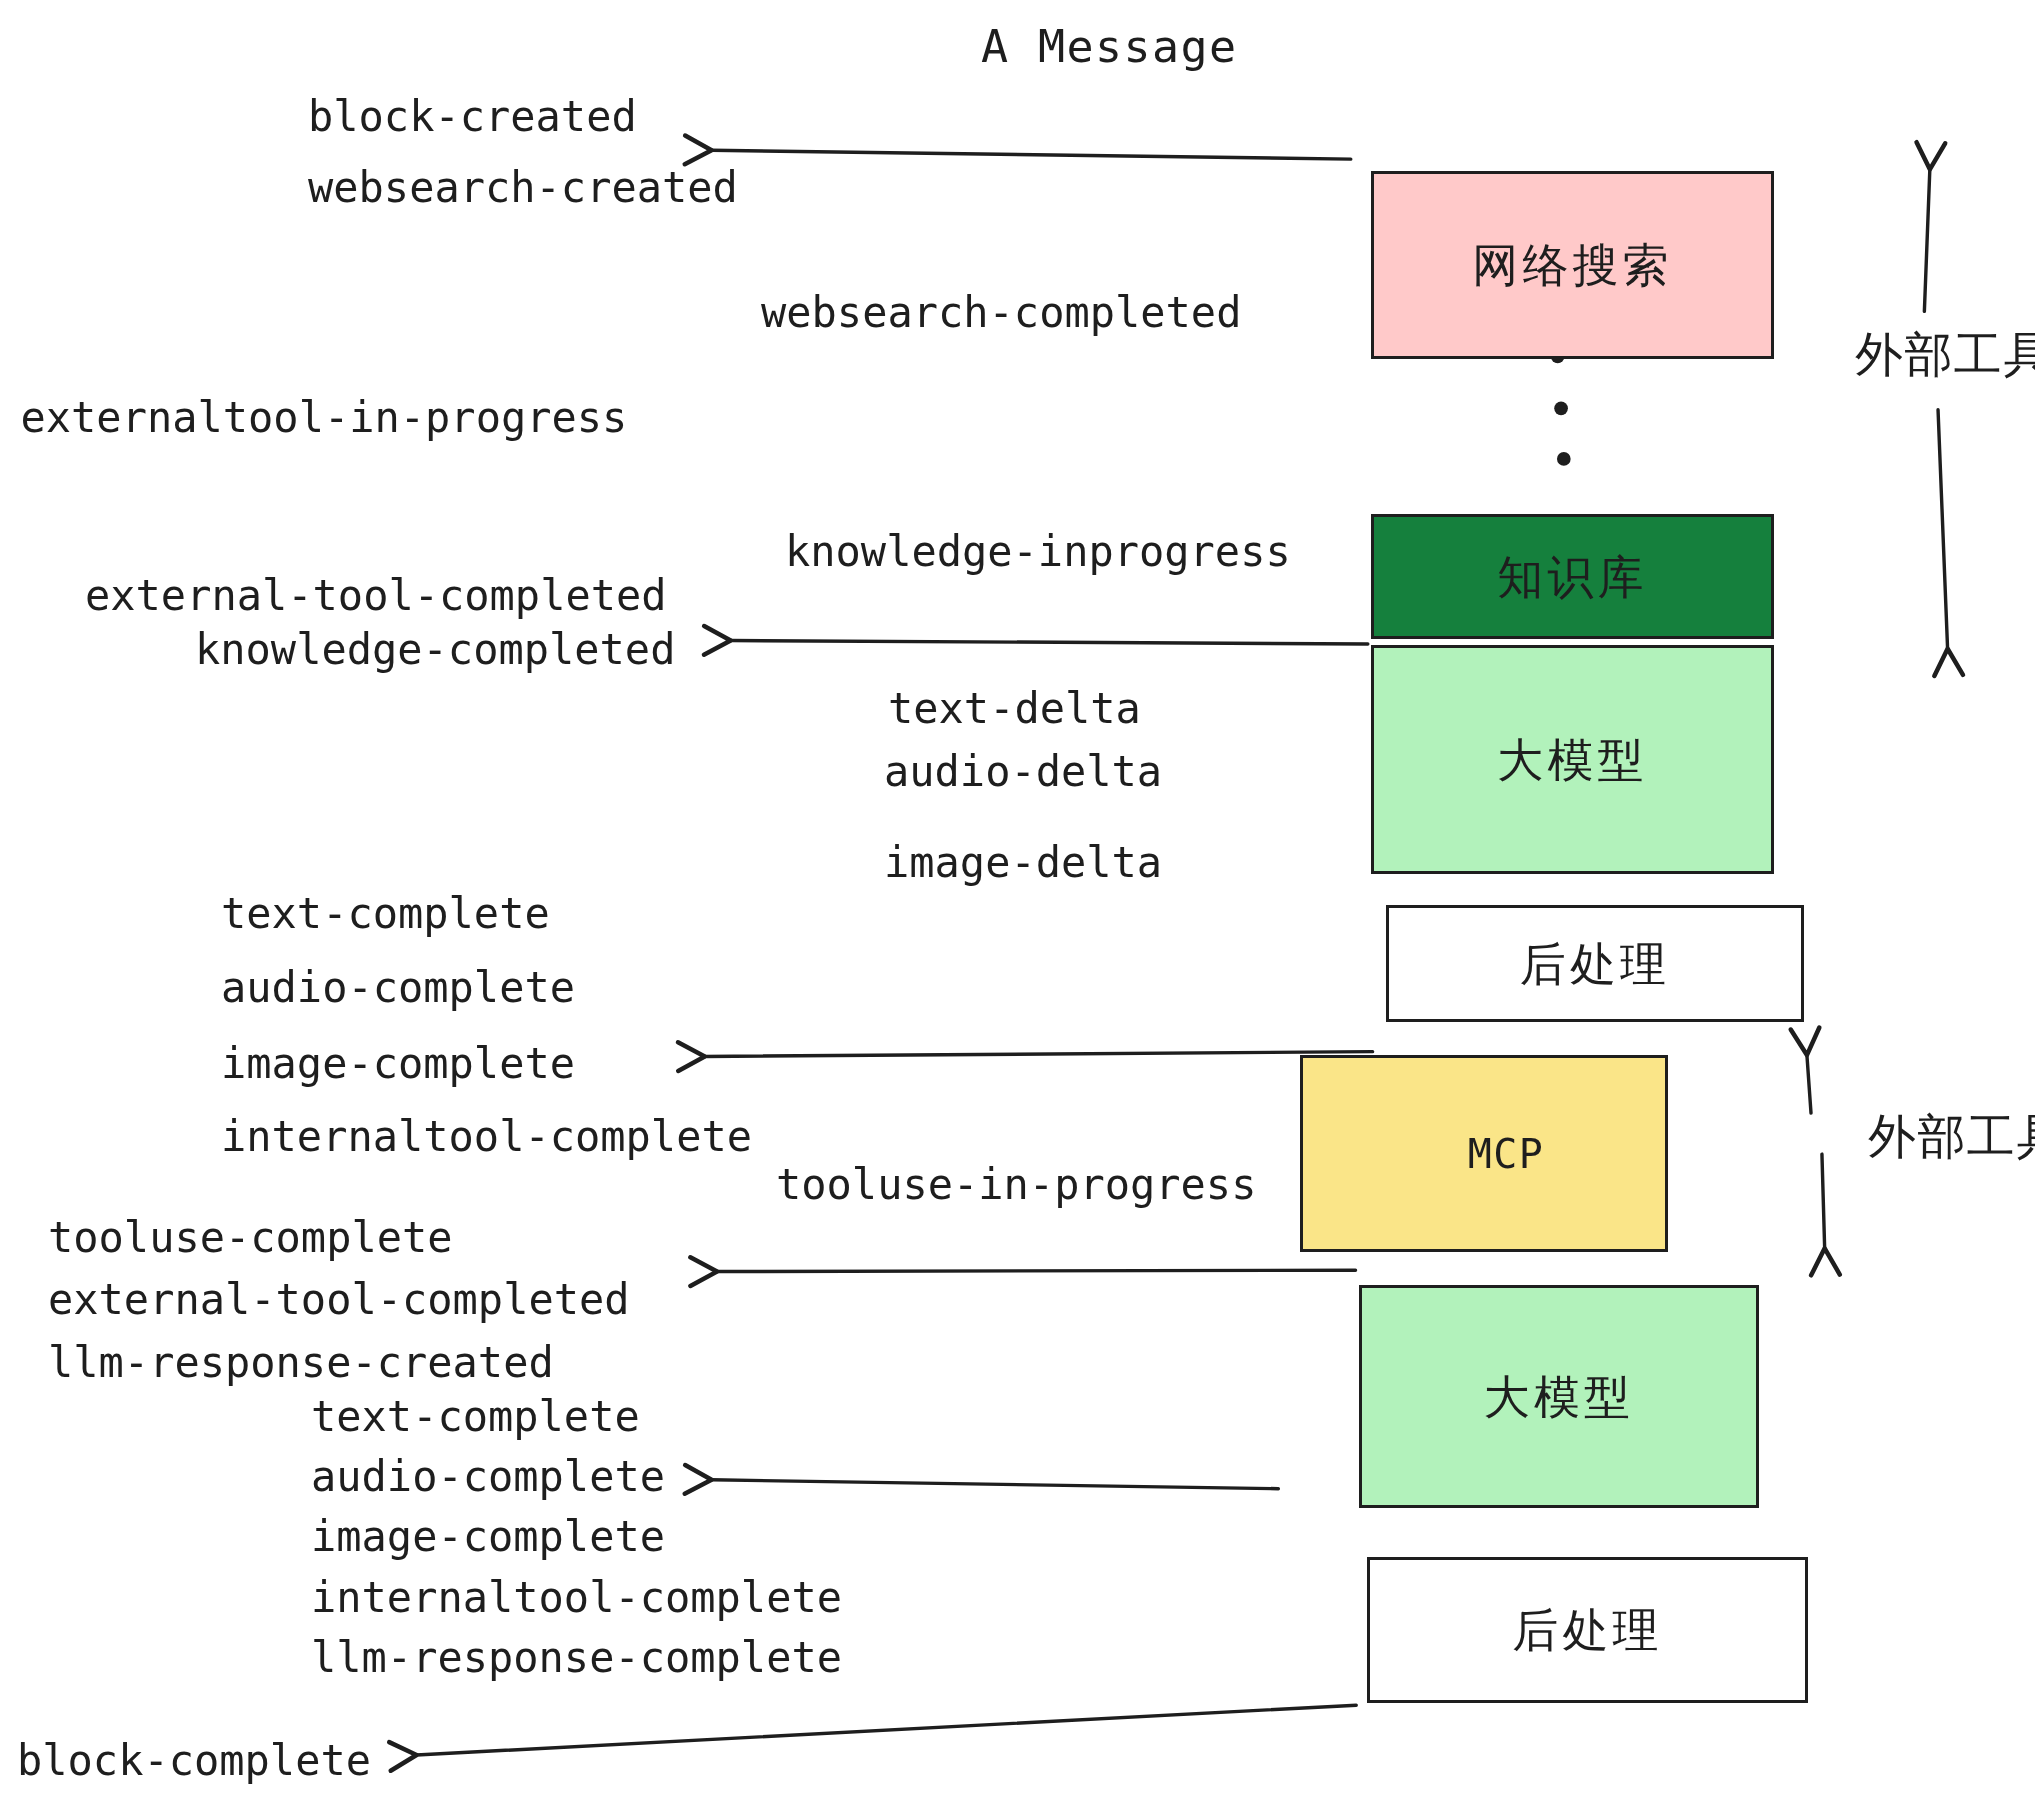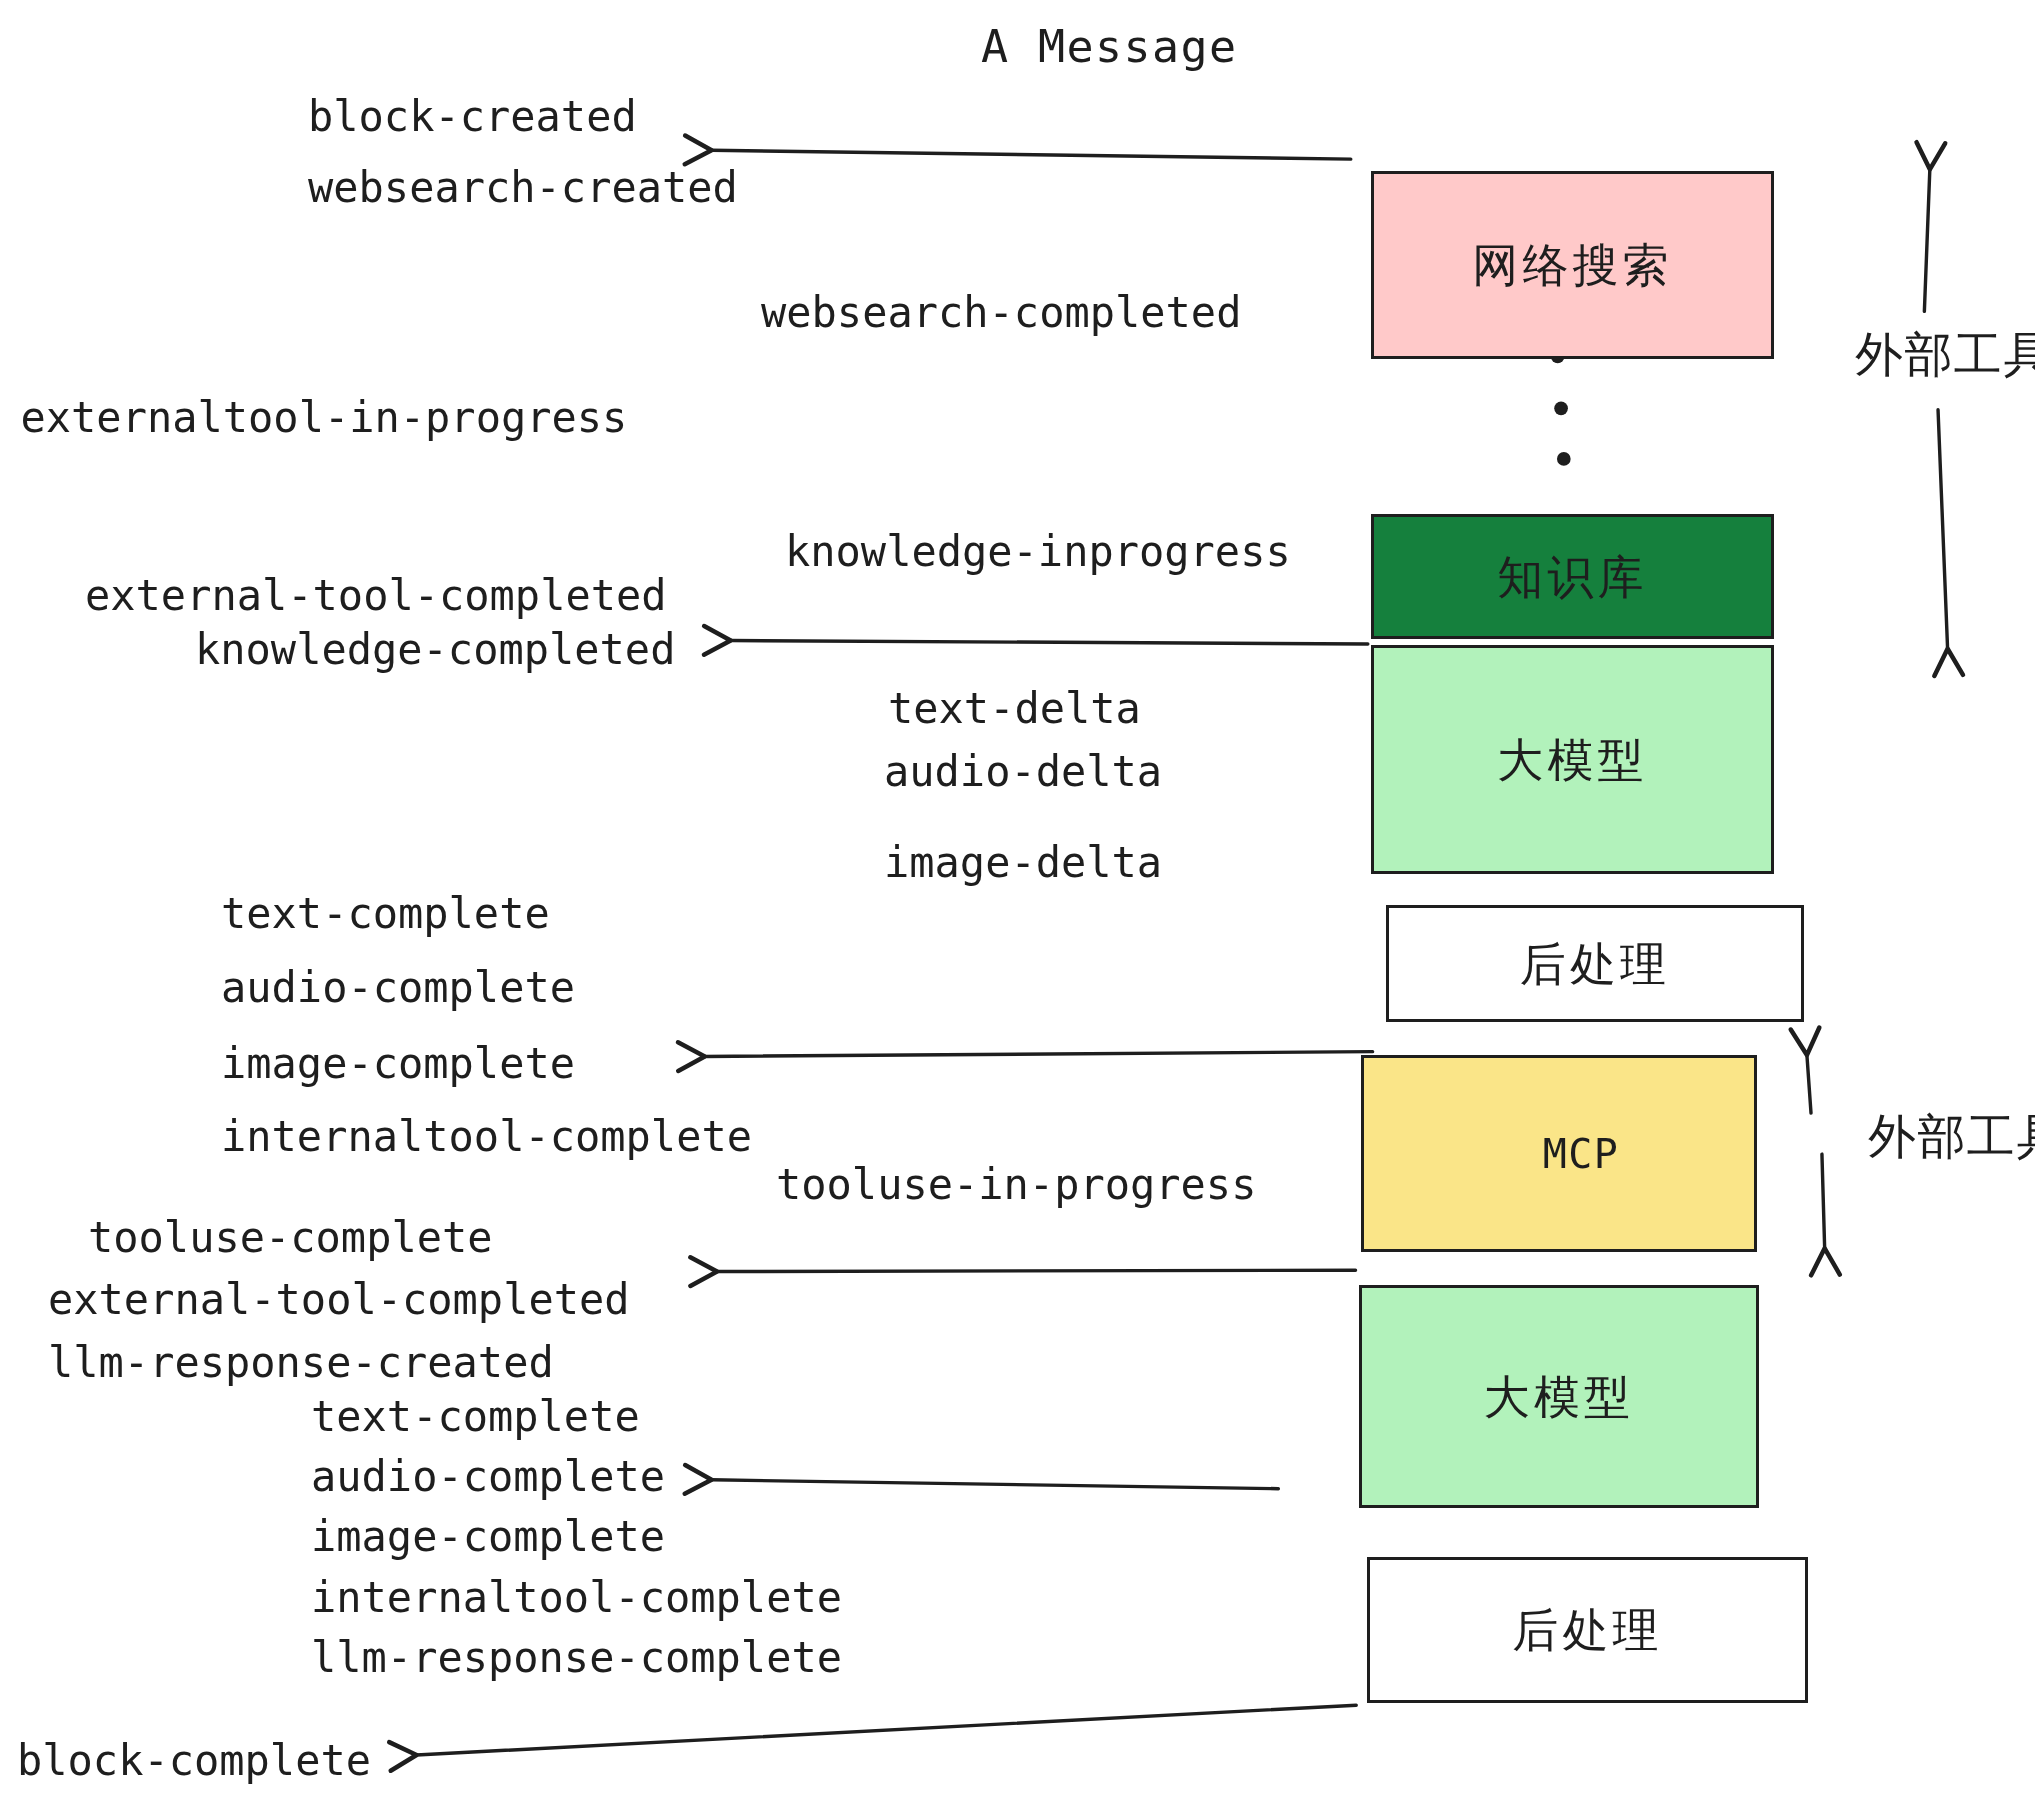--- a/index.html
+++ b/index.html
@@ -54,21 +54,21 @@
     </div>
     <div class="box" style="left: 1371px; top: 514px; width: 403px; height: 125px; background: #15803d;">
       <span class="box-label">知识库</span>
     </div>
     <div class="box" style="left: 1371px; top: 645px; width: 403px; height: 229px; background: rgb(178, 242, 187);">
       <span class="box-label">大模型</span>
     </div>
     <div class="box" style="left: 1386px; top: 905px; width: 418px; height: 117px; background: rgb(255, 255, 255);">
       <span class="box-label">后处理</span>
     </div>
-    <div class="box" style="left: 1361px; top: 1055px; width: 396px; height: 197px; background: rgb(250, 229, 136); padding-left: 44px;">
+    <div class="box" style="left: 1300px; top: 1055px; width: 368px; height: 197px; background: rgb(250, 229, 136); padding-left: 44px;">
       <span class="box-label mono">MCP</span>
     </div>
     <div class="box" style="left: 1359px; top: 1285px; width: 400px; height: 223px; background: rgb(178, 242, 187);">
       <span class="box-label">大模型</span>
     </div>
     <div class="box" style="left: 1367px; top: 1557px; width: 441px; height: 146px; background: rgb(255, 255, 255);">
       <span class="box-label">后处理</span>
     </div>
     <span class="evt" style="left: 308px; top: 117px;">block-created</span>
     <span class="evt" style="left: 308px; top: 188px;">websearch-created</span>
@@ -78,21 +78,21 @@
     <span class="evt" style="left: 85px; top: 596px;">external-tool-completed</span>
     <span class="evt" style="left: 195px; top: 650px;">knowledge-completed</span>
     <span class="evt" style="left: 888px; top: 709px;">text-delta</span>
     <span class="evt" style="left: 884px; top: 772px;">audio-delta</span>
     <span class="evt" style="left: 884px; top: 835px; margin-top: 28px;">image-delta</span>
     <span class="evt" style="left: 221px; top: 914px;">text-complete</span>
     <span class="evt" style="left: 221px; top: 988px;">audio-complete</span>
     <span class="evt" style="left: 221px; top: 1064px;">image-complete</span>
     <span class="evt" style="left: 221px; top: 1137px;">internaltool-complete</span>
     <span class="evt" style="left: 776px; top: 1185px;">tooluse-in-progress</span>
-    <span class="evt" style="left: 48px; top: 1238px; margin-left: 40px;">tooluse-complete</span>
+    <span class="evt" style="left: 48px; top: 1238px;">tooluse-complete</span>
     <span class="evt" style="left: 48px; top: 1300px;">external-tool-completed</span>
     <span class="evt" style="left: 48px; top: 1363px;">llm-response-created</span>
     <span class="evt" style="left: 311px; top: 1417px;">text-complete</span>
     <span class="evt" style="left: 311px; top: 1477px;">audio-complete</span>
     <span class="evt" style="left: 311px; top: 1537px;">image-complete</span>
     <span class="evt" style="left: 311px; top: 1598px;">internaltool-complete</span>
     <span class="evt" style="left: 311px; top: 1658px;">llm-response-complete</span>
     <span class="evt" style="left: 17px; top: 1761px;">block-complete</span>
     <span class="side" style="left: 1815px; top: 355px;">外部工具</span>
     <span class="side" style="left: 1828px; top: 1137px;">外部工具</span>

